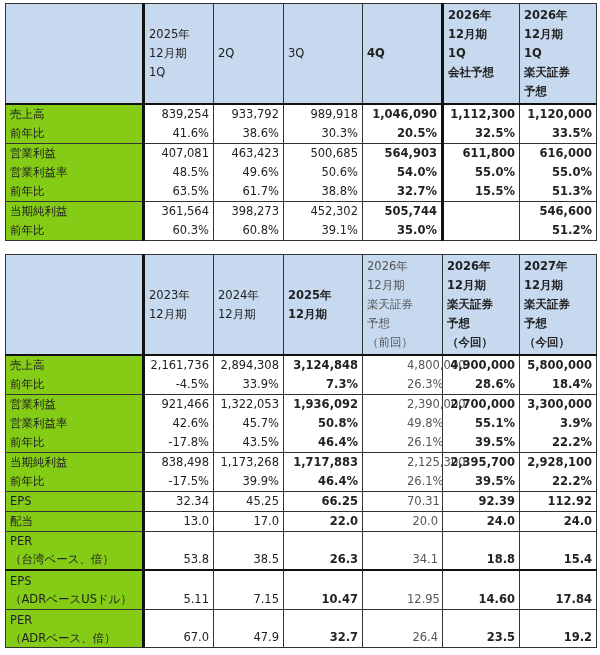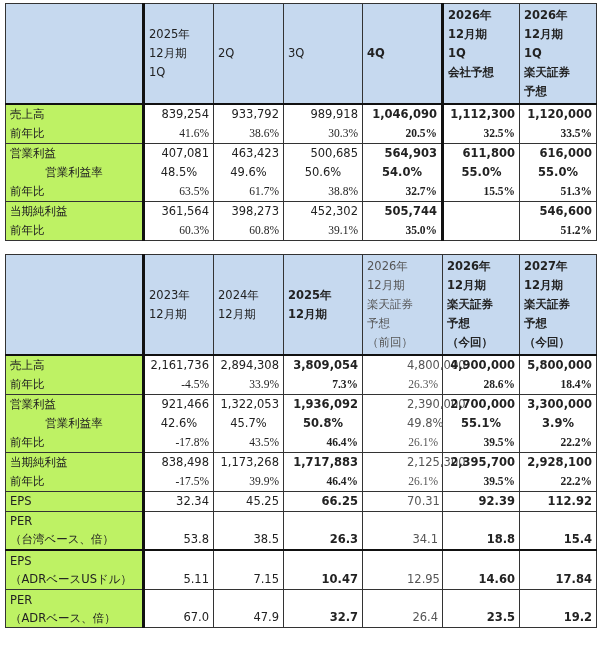--- a/index.html
+++ b/index.html
@@ -1,29 +1,29 @@
 <!DOCTYPE html>
 <html><head>
 <meta charset="utf-8">
 <style>
   html, body { margin: 0; padding: 0; background: #ffffff; }
   body { width: 600px; height: 655px; position: relative; overflow: hidden;
          font-family: "DejaVu Sans", "Liberation Sans", sans-serif; color: #222; }
   table { border-collapse: collapse; position: absolute; left: 5px; table-layout: fixed; font-size: 11.5px; }
   td { border: 1px solid #333; padding: 0 4px; height: 19px; line-height: 19px; white-space: nowrap; }
   .hdr td { background: #c6d9ef; vertical-align: middle; line-height: 19px; white-space: normal; }
-  .lbl { background: #bef264; text-align: left; }
+  .lbl { background: #84cc16; text-align: left; }
   .num { text-align: right; background: #fff; }
   .b { font-weight: bold; }
   .g { color: #555; padding-left: 44px; }
   .thickL { border-left: 3px solid #111 !important; }
   .thickT { border-top: 2px solid #111 !important; }
-  .nob { border-top: none !important; border-bottom: none !important; text-align: center; }
+  .nob { border-top: none !important; border-bottom: none !important; }
   .nobb { border-bottom: none !important; }
-  .nobt { border-top: none !important; font-family: Liberation Serif, serif; }
+  .nobt { border-top: none !important; }
   #t1 { top: 3px; width: 591px; }
   #t2 { top: 254px; width: 591px; }
   .hdrcell { padding: 2px 4px; }
 </style>
 </head>
 <body>
 
 <table id="t1">
   <colgroup>
     <col style="width:138px">
@@ -177,21 +177,21 @@
       <div>楽天証券</div>
       <div>予想</div>
       <div>（今回）</div>
     </td>
   </tr>
 
   <tr>
     <td class="lbl thickT nobb">売上高</td>
     <td class="num thickL thickT nobb">2,161,736</td>
     <td class="num thickT nobb">2,894,308</td>
-    <td class="num b thickT nobb">3,809,054</td>
+    <td class="num b thickT nobb">3,124,848</td>
     <td class="num g thickT nobb">4,800,000</td>
     <td class="num b thickT nobb">4,900,000</td>
     <td class="num b thickT nobb">5,800,000</td>
   </tr>
   <tr>
     <td class="lbl nobt">前年比</td>
     <td class="num thickL nobt">-4.5%</td>
     <td class="num nobt">33.9%</td>
     <td class="num b nobt">7.3%</td>
     <td class="num g nobt">26.3%</td>
@@ -249,20 +249,29 @@
   <tr>
     <td class="lbl">EPS</td>
     <td class="num thickL">32.34</td>
     <td class="num">45.25</td>
     <td class="num b">66.25</td>
     <td class="num g">70.31</td>
     <td class="num b">92.39</td>
     <td class="num b">112.92</td>
   </tr>
 
+  <tr>
+    <td class="lbl">配当</td>
+    <td class="num thickL">13.0</td>
+    <td class="num">17.0</td>
+    <td class="num b">22.0</td>
+    <td class="num g">20.0</td>
+    <td class="num b">24.0</td>
+    <td class="num b">24.0</td>
+  </tr>
 
   <tr style="height:38px">
     <td class="lbl" style="line-height:18px">
       <div>PER</div>
       <div>（台湾ベース、倍）</div>
     </td>
     <td class="num thickL" style="vertical-align:bottom">53.8</td>
     <td class="num" style="vertical-align:bottom">38.5</td>
     <td class="num b" style="vertical-align:bottom">26.3</td>
     <td class="num g" style="vertical-align:bottom">34.1</td>

